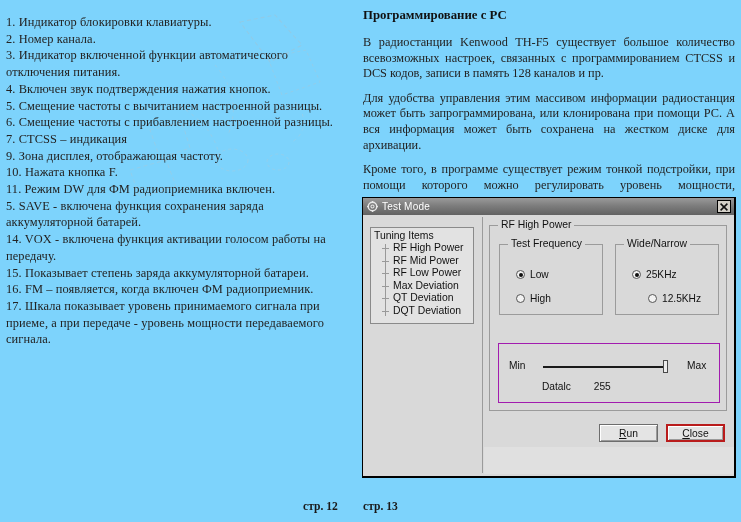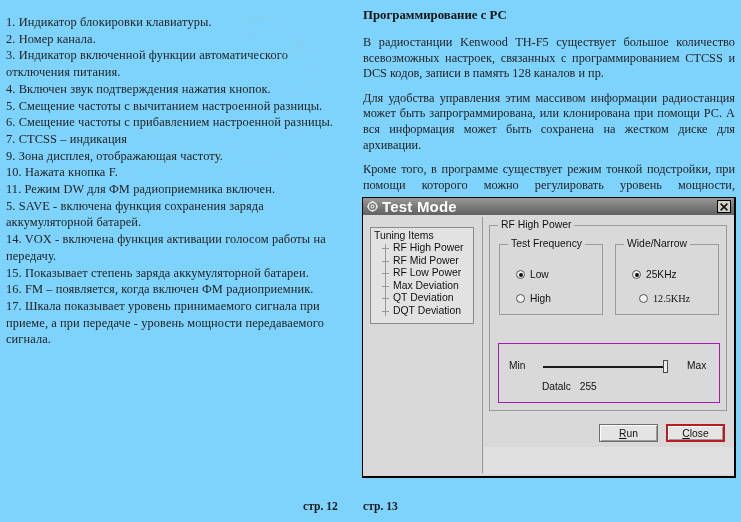--- a/index.html
+++ b/index.html
@@ -98,22 +98,22 @@
     position: relative;
   }
   #title-icon {
     width: 11px;
     height: 11px;
     flex: 0 0 auto;
     margin-right: 4px;
   }
   #title-text {
     font-family: "Liberation Sans", sans-serif;
-    font-size: 15px;
-    font-weight: bold;
+    font-size: 10px;
+    font-weight: normal;
     color: #ffffff;
     letter-spacing: 0.2px;
     white-space: nowrap;
   }
   #titlebar-spacer { flex: 1 1 auto; }
   #close-btn {
     width: 14px;
     height: 13px;
     background: #d4d0c8;
     border: 1px solid #000;
@@ -281,21 +281,21 @@
     border: 1px solid #4a4a4a;
     box-sizing: border-box;
   }
   #sl-datarow {
     position: absolute;
     left: 10px; top: 37px;
     font-size: 10.2px;
     color: #111;
     white-space: nowrap;
   }
-  #sl-datalabel { margin-right: 6px; padding-left: 33px; }
+  #sl-datalabel { margin-right: 20px; padding-left: 33px; }
 
   
   .dlg-btn {
     position: absolute;
     width: 59px;
     height: 18px;
     background: #e4e4e4;
     border: 1px solid #6d6d6d;
     box-shadow: inset 1px 1px 0 #ffffff, inset -1px -1px 0 #9a9a9a;
     box-sizing: border-box;
@@ -435,21 +435,21 @@
             <span class="rlabel">High</span>
           </div>
         </div>
 
         <div class="grp-inner" id="grp-widenarrow">
           <span class="grp-legend">Wide/Narrow</span>
           <div class="radio-row checked" style="left:16px; top:24px;">
             <span class="rdo"></span>
             <span class="rlabel">25KHz</span>
           </div>
-          <div class="radio-row" style="left:23px; top:48px;font-family:Liberation Serif, serif;">
+          <div class="radio-row" style="left:32px; top:48px;">
             <span class="rdo"></span>
             <span class="rlabel">12.5KHz</span>
           </div>
         </div>
       </div>
 
       <div id="grp-slider">
         <span id="sl-min">Min</span>
         <div id="sl-track"></div>
         <div id="sl-thumb"></div>

